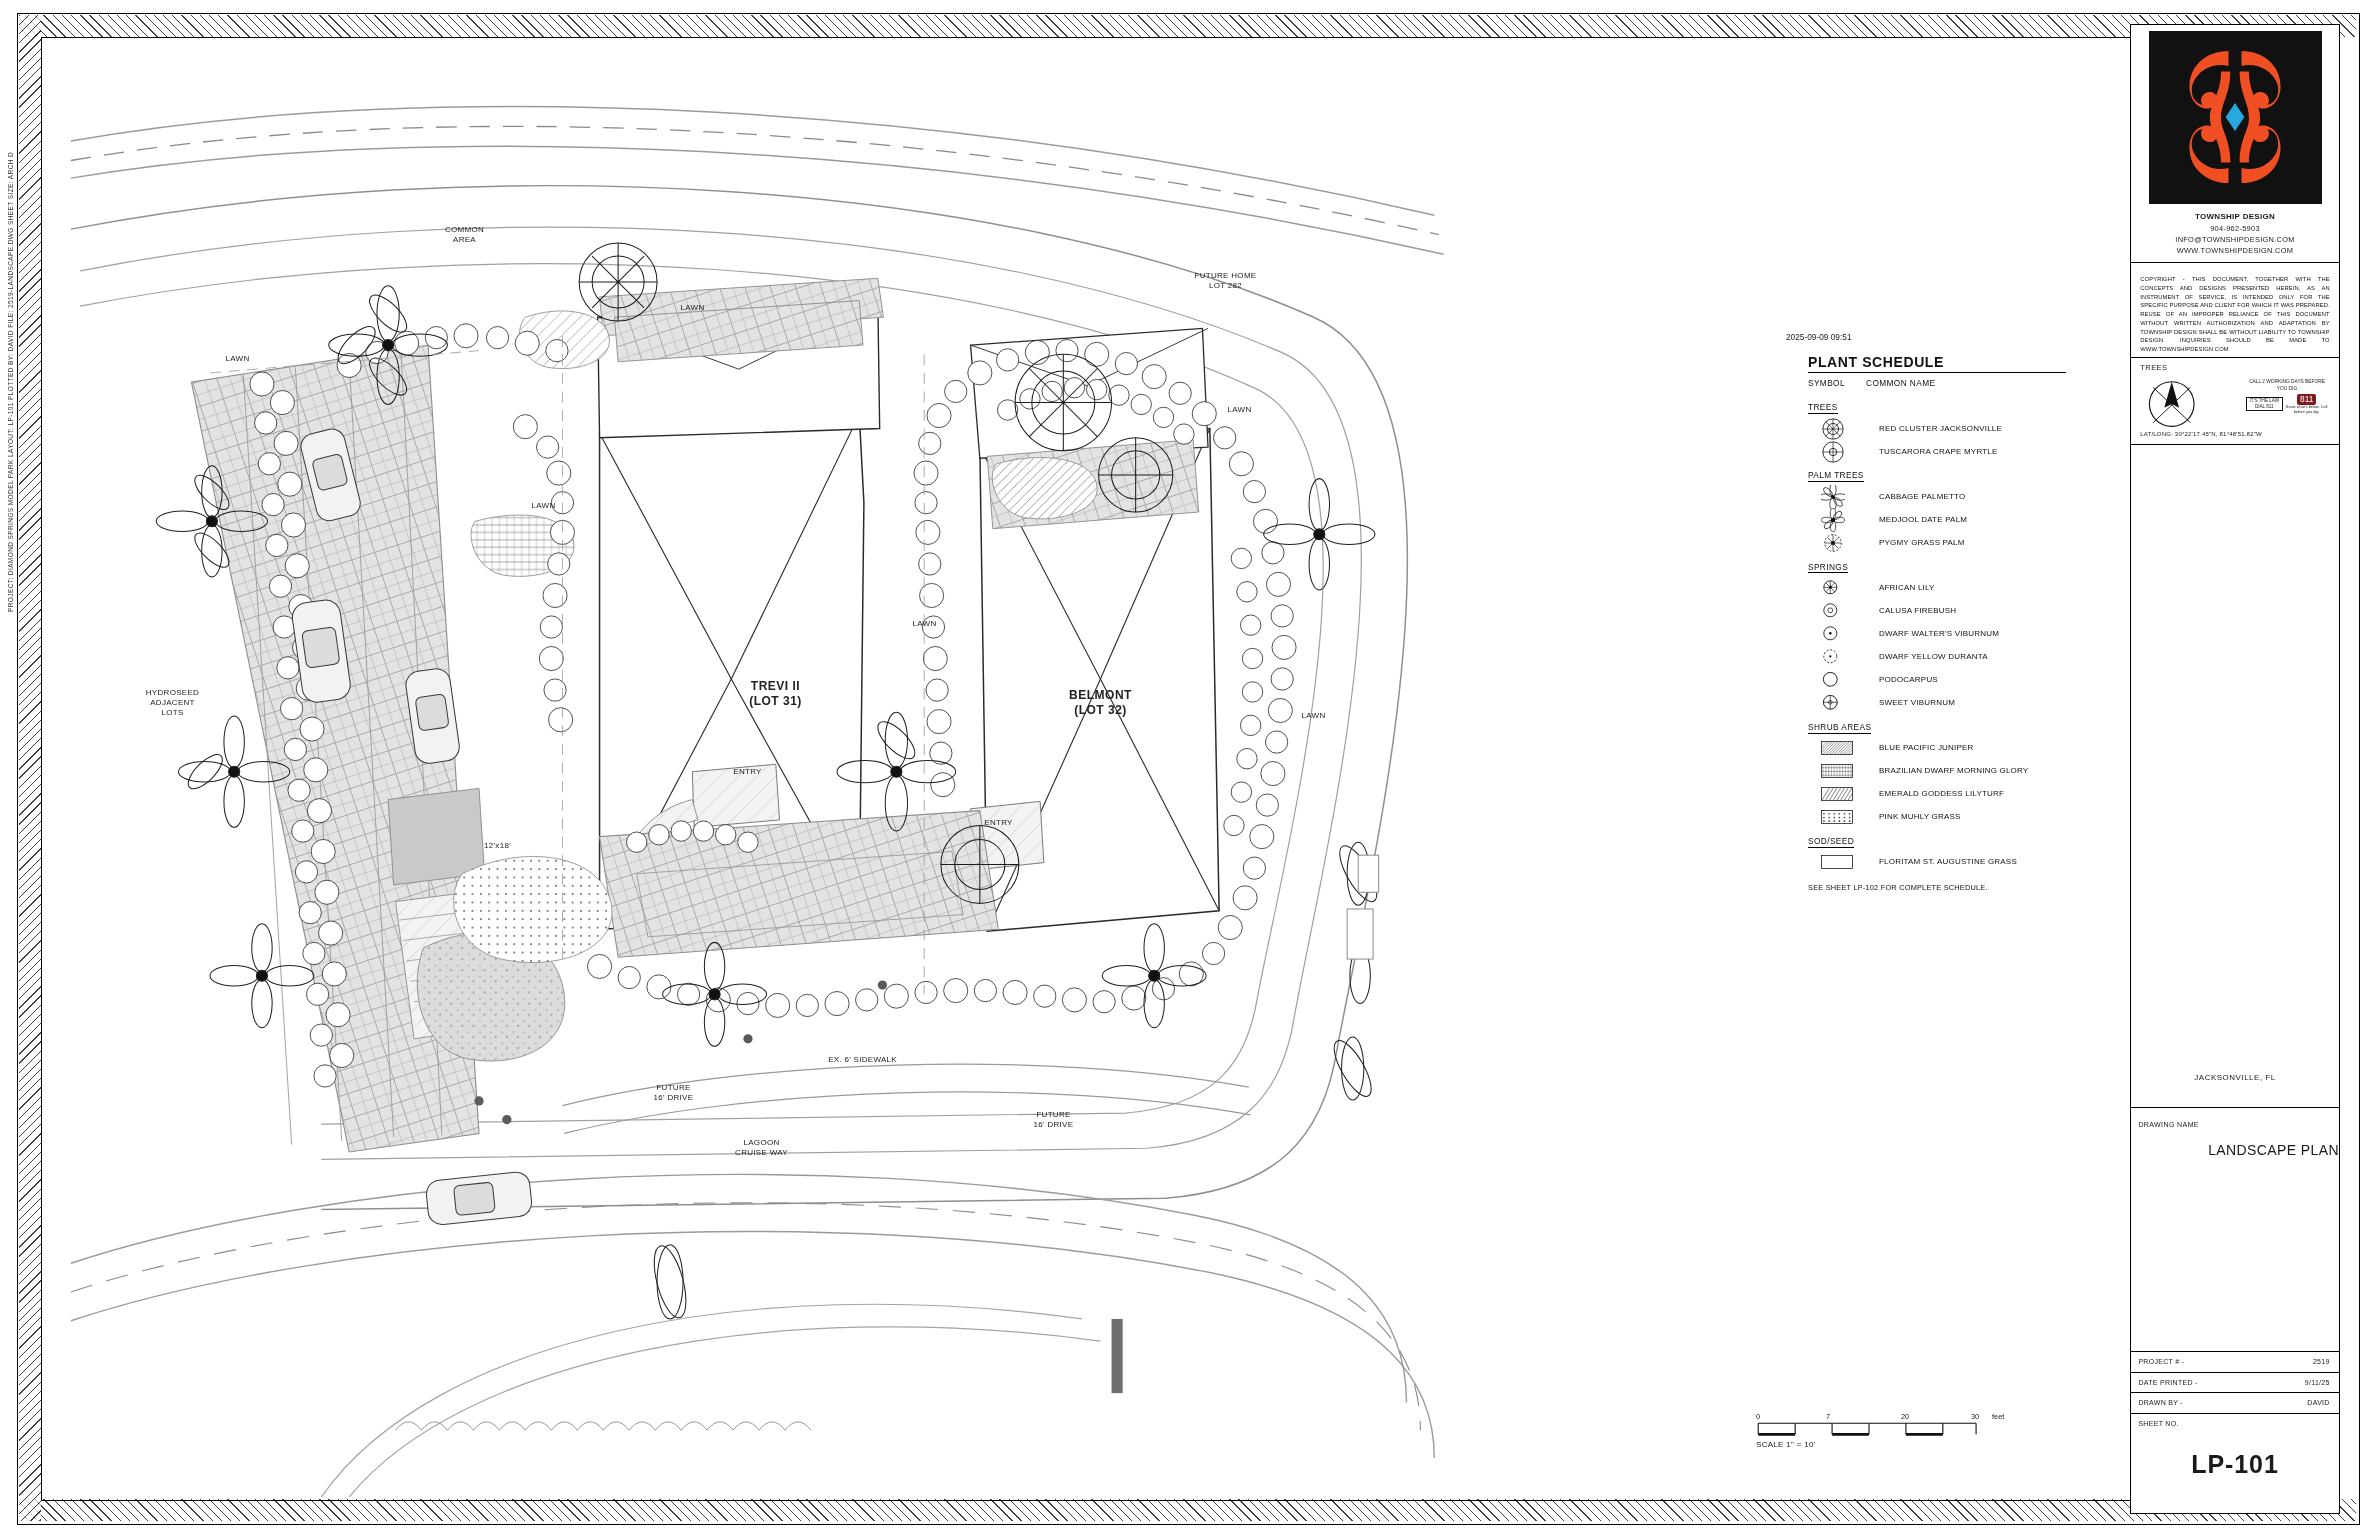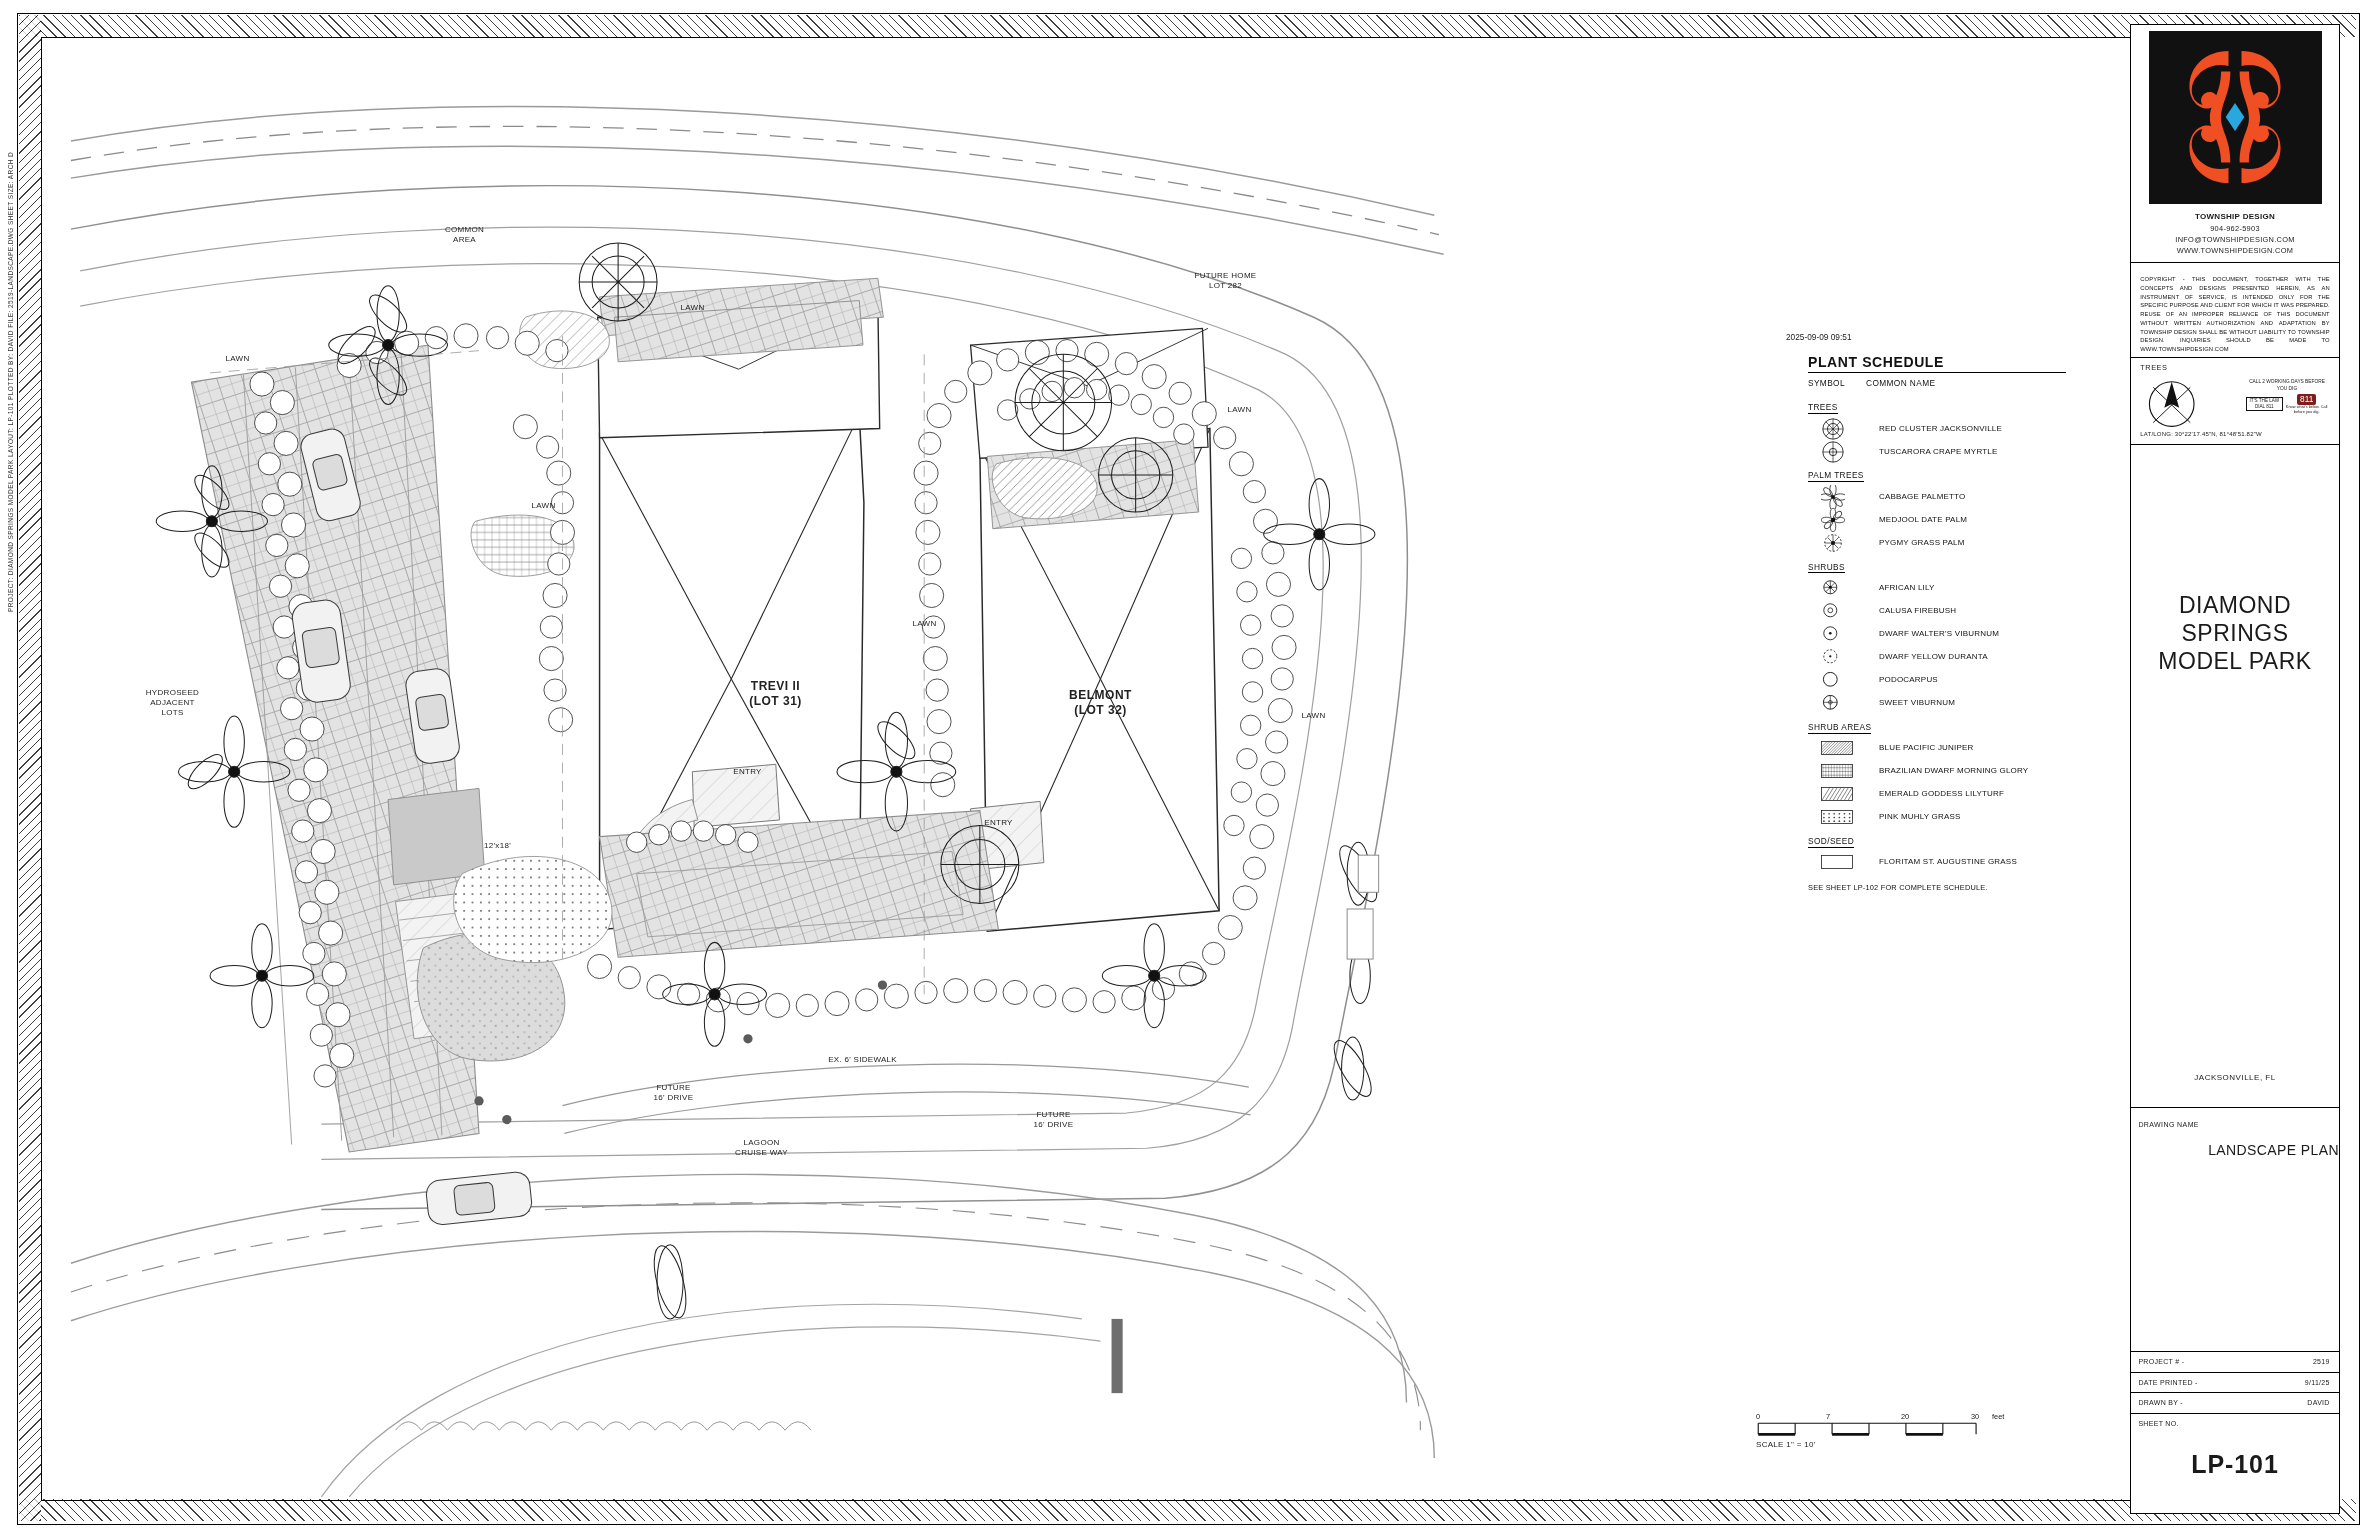--- a/index.html
+++ b/index.html
@@ -627,21 +627,21 @@
           <span class="sym">
             <svg width="24" height="24" viewBox="0 0 26 26">
               <circle cx="13" cy="13" r="9" fill="none" stroke="#111" stroke-width=".9" stroke-dasharray="2 2"></circle>
               <g stroke="#111" stroke-width=".7">
                 <path d="M13 4 V22 M4 13 H22 M7 7 L19 19 M19 7 L7 19"></path>
               </g>
               <circle cx="13" cy="13" r="2.2" fill="#111"></circle>
             </svg>
           </span>
           <span class="nm">PYGMY GRASS PALM</span>
-        </div><div class="grp">SHRUBS</div><div class="row">
+        </div><div class="grp">SPRINGS</div><div class="row">
           <span class="sym">
             <svg width="18.6" height="18.6" viewBox="0 0 20 20">
               <circle cx="10" cy="10" r="7" fill="none" stroke="#111" stroke-width=".9"></circle>
               <g stroke="#111" stroke-width=".7">
                 <path d="M10 3 V17 M3 10 H17 M5 5 L15 15 M15 5 L5 15"></path>
               </g>
               <circle cx="10" cy="10" r="1.6" fill="#111"></circle>
             </svg>
           </span>
           <span class="nm">AFRICAN LILY</span>
@@ -852,23 +852,20 @@
             <span style="background:#7f1d1d;color:#fff;font-weight:normal;font-size:8.3px;padding:0 2.8px;border-radius:1.9px;">811</span>
             <span style="font-size:3.9px;line-height:1.1;">Know what's below.
 Call before you dig.</span>
           </span>
         </div>
       </div>
       <div class="latlong">LAT/LONG: 30°22'17.45"N, 81°48'51.82"W</div>
     </div>
     <div class="tb-cell" style="top:419px;height:0;border-bottom:1.1px solid #000;"></div>
 
-    <div class="proj-title" style="white-space:pre-line;">DIAMOND
-SPRINGS
-MODEL PARK</div>
 
     <div class="city">JACKSONVILLE, FL</div>
     <div class="tb-cell" style="top:1082px;height:0;border-bottom:1.1px solid #000;"></div>
     <div class="dn-lab">DRAWING NAME</div>
     <div class="dn-val">LANDSCAPE PLAN</div>
 
     <div id="meta-host">
         <div class="meta" style="top: 1326px;">
           <span class="k">PROJECT # -</span>
           <span class="v">2519</span>

